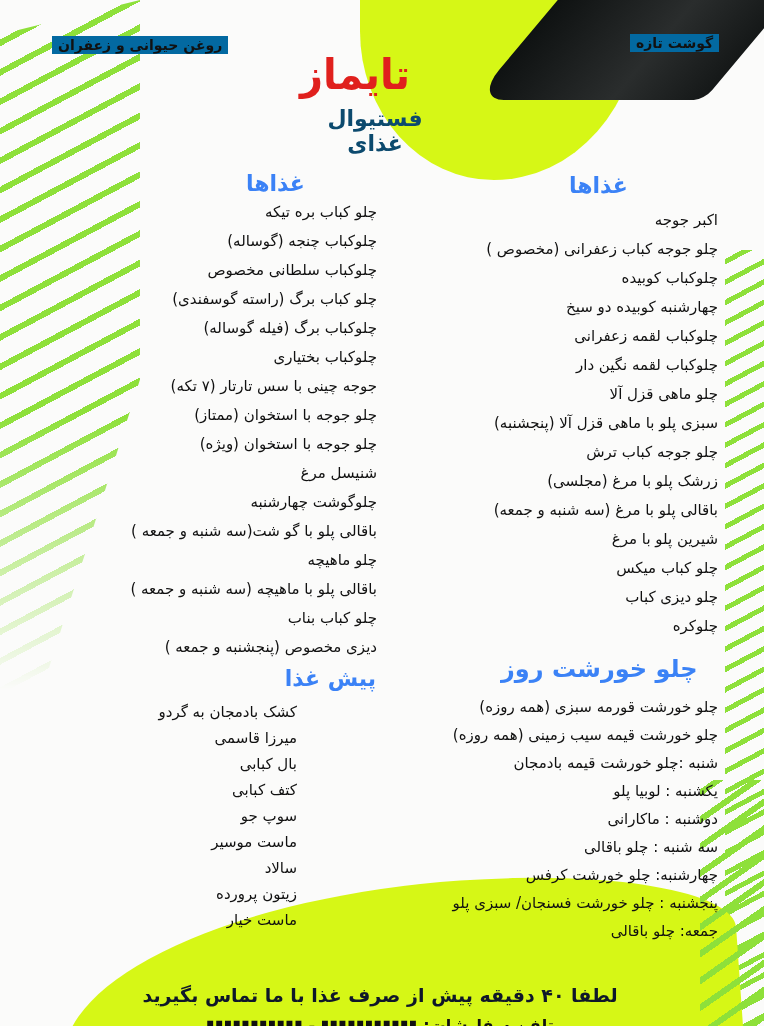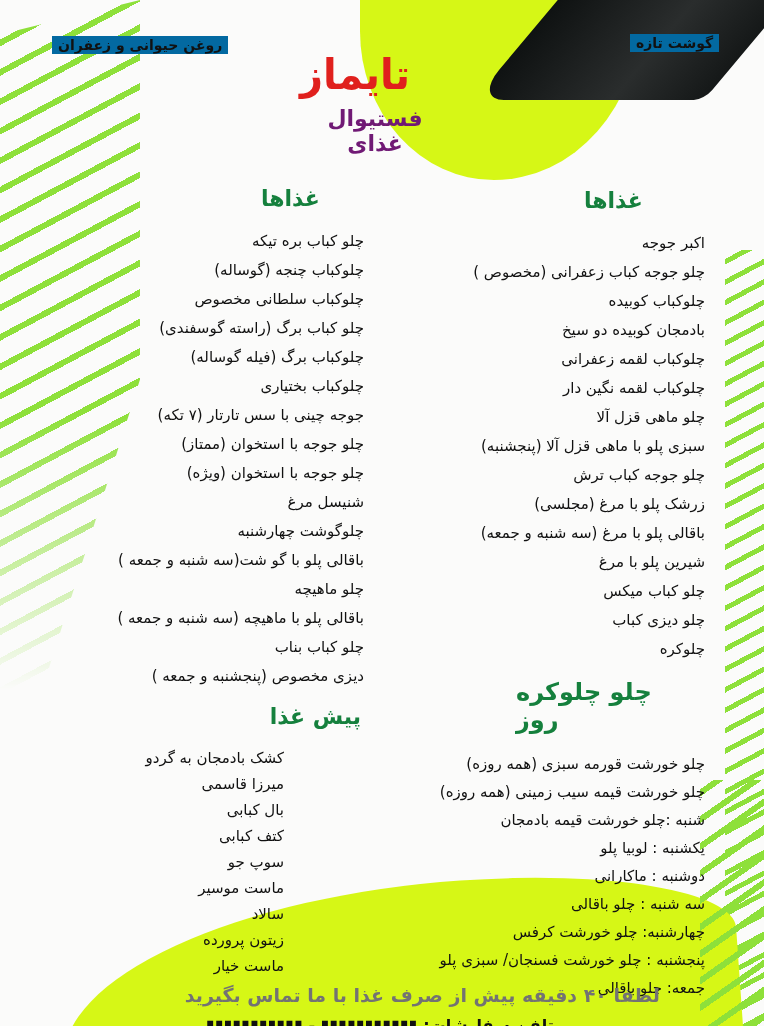--- a/index.html
+++ b/index.html
@@ -47,33 +47,33 @@
     padding:1px 6px; direction:rtl;
   }
   .brand-title {
     position:absolute; left:275px; top:52px; width:160px; text-align:center;
     color:#e0201d; font-size:40px; font-weight:900; line-height:44px;
     font-family:"DejaVu Sans", sans-serif; direction:rtl;
     transform:scaleY(1.05);
   }
   .brand-sub {
     position:absolute; left:315px; top:106px; width:120px; text-align:center;
-    font-size:22px; font-weight:900; color:#701a75; direction:rtl;
+    font-size:22px; font-weight:900; color:#0c4a6e; direction:rtl;
   }
   .col {
     position:absolute; direction:rtl; text-align:right;
   }
   .col h2 {
-    margin:16px; color:#15803d; font-size:22px; font-weight:900; text-align:center;
+    margin:1px; color:#3b82f6; font-size:22px; font-weight:900; text-align:center;
   }
-  .col ul { list-style:none; margin:13px; padding:0; }
+  .col ul { list-style:none; margin:0; padding:0; }
   .col li { font-size:15px; line-height:29px; white-space:nowrap; }
   .footer-note {
-    position:absolute; left:100px; top:984px; width:560px; 
-    direction:rtl; color:#737373; font-size:19px; font-weight:900;
+    position:absolute; left:100px; top:984px; width:560px; text-align:center;
+    direction:rtl; color:#0f172a; font-size:19px; font-weight:900;
   }
   .footer-phone {
     position:absolute; left:100px; top:1014px; width:560px; text-align:center;
     direction:rtl; font-size:16px; font-weight:bold; color:#111; height:12px; overflow:hidden;
     line-height:24px;
   }
 </style>
 </head>
 <body>
 
@@ -88,34 +88,34 @@
 <div class="tag" style="left:630px; top:34px;">گوشت تازه</div>
 <div class="brand-title">تایماز</div>
 <div class="brand-sub">فستیوال غذای</div>
 
 <div class="col" style="left:440px; top:172px; width:278px;">
   <h2 style="text-align:left; padding-left:128px;">غذاها</h2>
   <ul style="margin-top:8px;">
     <li>اکبر جوجه</li>
     <li>چلو جوجه کباب زعفرانی (مخصوص )</li>
     <li>چلوکباب کوبیده</li>
-    <li>بادمجان کوبیده دو سیخ</li>
+    <li>چهارشنبه کوبیده دو سیخ</li>
     <li>چلوکباب لقمه زعفرانی</li>
     <li>چلوکباب لقمه نگین دار</li>
     <li>چلو ماهی قزل آلا</li>
     <li>سبزی پلو با ماهی قزل آلا (پنجشنبه)</li>
     <li>چلو جوجه کباب ترش</li>
     <li>زرشک پلو با مرغ (مجلسی)</li>
     <li>باقالی پلو با مرغ (سه شنبه و جمعه)</li>
     <li>شیرین پلو با مرغ</li>
     <li>چلو کباب میکس</li>
     <li>چلو دیزی کباب</li>
     <li>چلوکره</li>
   </ul>
-  <h2 style="margin-top:14px; font-size:24px; text-align:left; padding-left:60px;">چلو چلوکره روز</h2>
+  <h2 style="margin-top:14px; font-size:24px; text-align:left; padding-left:60px;">چلو خورشت روز</h2>
   <ul style="margin-top:10px;">
     <li style="line-height:28px;">چلو خورشت قورمه سبزی (همه روزه)</li>
     <li style="line-height:28px;">چلو خورشت قیمه سیب زمینی (همه روزه)</li>
     <li style="line-height:28px;">شنبه :چلو خورشت قیمه بادمجان</li>
     <li style="line-height:28px;">یکشنبه : لوبیا پلو</li>
     <li style="line-height:28px;">دوشنبه : ماکارانی</li>
     <li style="line-height:28px;">سه شنبه : چلو باقالی</li>
     <li style="line-height:28px;">چهارشنبه: چلو خورشت کرفس</li>
     <li style="line-height:28px;">پنجشنبه : چلو خورشت فسنجان/ سبزی پلو</li>
     <li style="line-height:28px;">جمعه: چلو باقالی</li>

